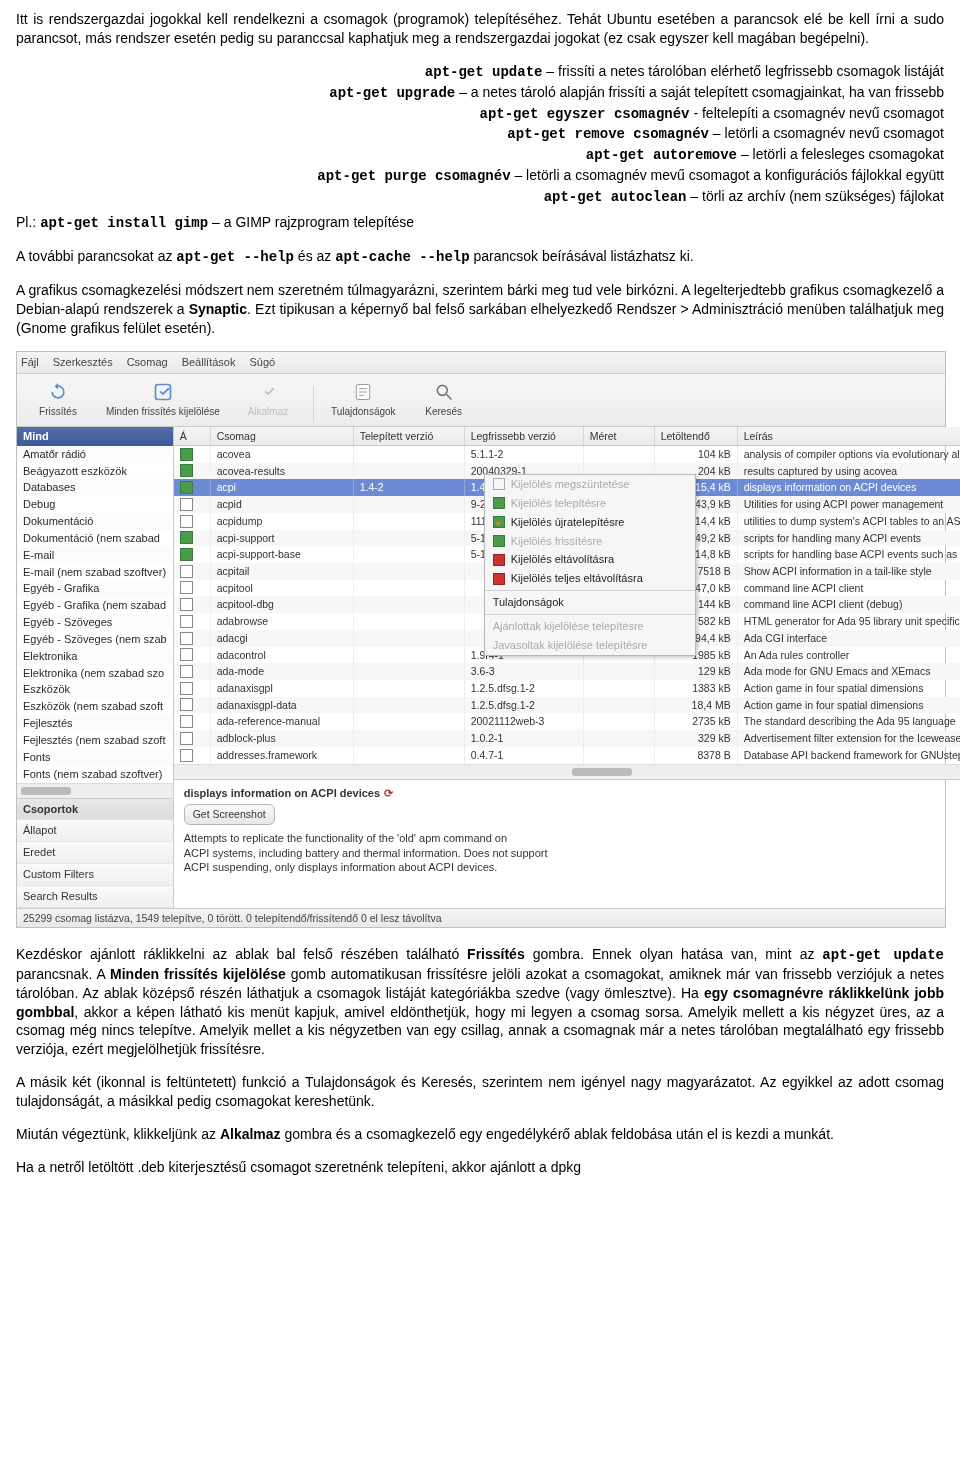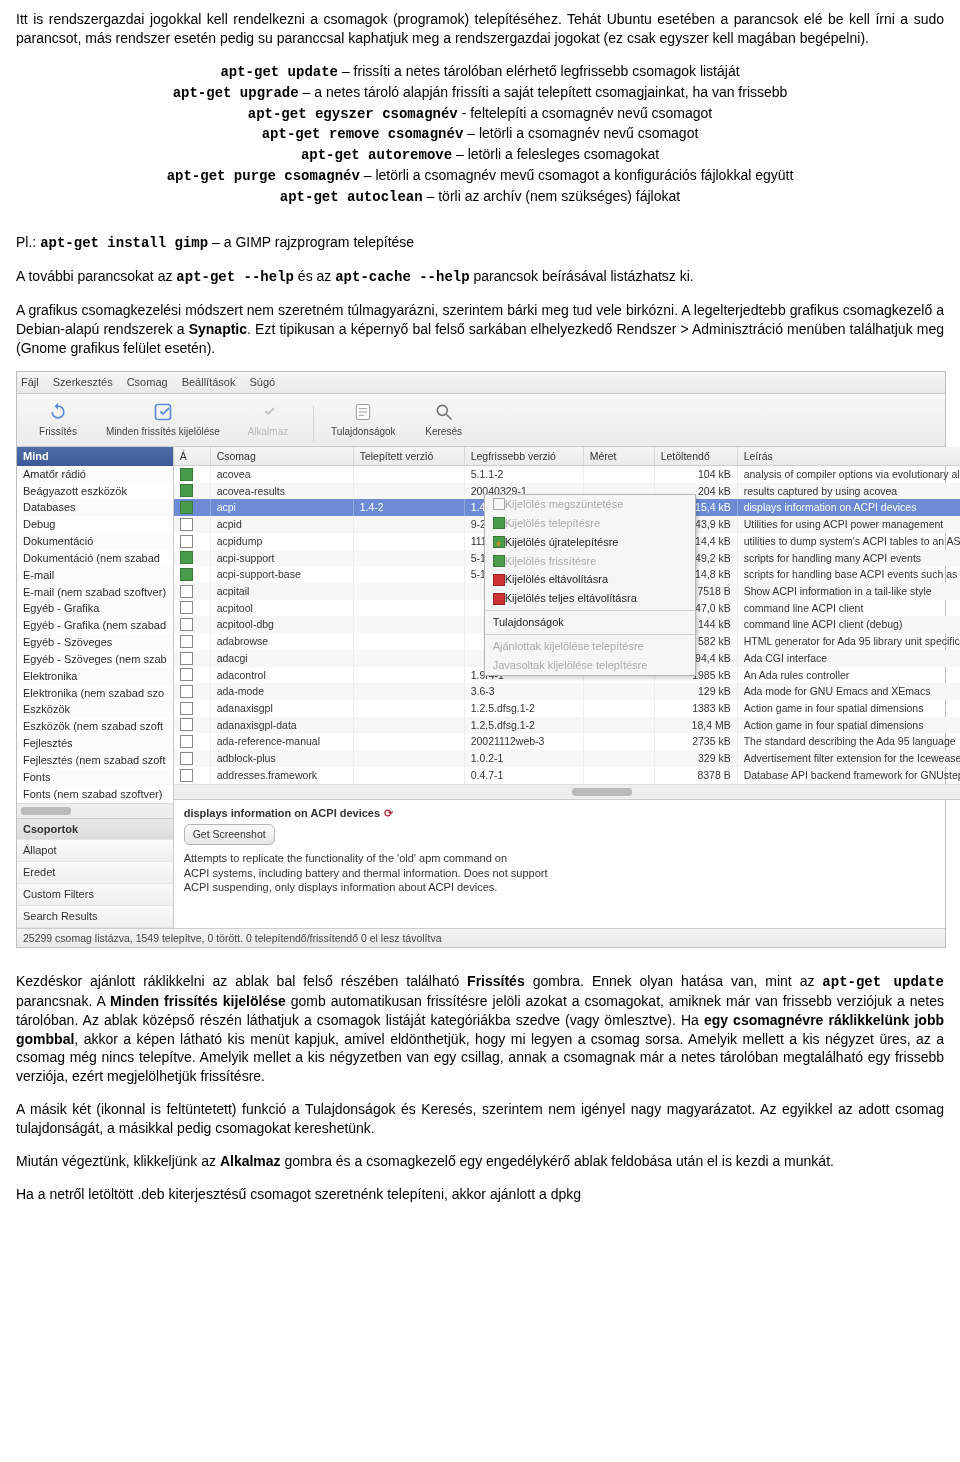--- a/index.html
+++ b/index.html
@@ -7,28 +7,28 @@
     font-size: 14px;
     margin: 0;
     padding: 10px 16px;
     width: 960px;
     box-sizing: border-box;
     color: #000;
     line-height: 1.35;
   }
   p { margin: 0 0 14px 0; text-align: justify; }
   .mono { font-family: "Courier New", Courier, monospace; font-weight: bold; }
-  .cmds { margin: 0 0 26px 0; text-align: center; }
+  .cmds { margin: 0 0 6px 0; text-align: right; }
   .cmds div { margin-bottom: 1px; }
   b { font-weight: bold; }
 
   
   .syn {
     width: 928px;
-    margin: 6px auto 24px auto;
+    margin: 6px auto 17px auto;
     border: 1px solid #bfbfbf;
     font-size: 11px;
     font-family: "Segoe UI", Tahoma, Arial, sans-serif;
     color: #333;
     background: #fff;
   }
   .syn .menubar {
     background: linear-gradient(#f5f5f5,#e9e9e9);
     border-bottom: 1px solid #ccc;
     padding: 3px 4px;
@@ -99,21 +99,21 @@
     width:11px; height:11px; border:1px solid #888; display:inline-block;
     vertical-align:middle; background:#fff; position:relative; top:-1px;
   }
   .pkgbox.green{ background:#4a9c4a; border-color:#3a7a3a;}
   .td.c-sz, .td.c-dl { text-align:right; }
   .syn .ctxmenu {
     position:absolute; left:310px; top:28px;
     background:#f6f6f6; border:1px solid #b7b7b7; box-shadow:2px 2px 4px rgba(0,0,0,.2);
     font-size:11px; width:210px; z-index:5;
   }
-  .syn .ctxmenu .mi { padding:2px 8px; display:flex; align-items:center; color:#aaa;}
+  .syn .ctxmenu .mi { padding:2px 8px; display:flex; gap:6px; align-items:center; color:#aaa;}
   .syn .ctxmenu .mi.enabled{ color:#222;}
   .syn .ctxmenu .sep{ height:1px; background:#d0d0d0; margin:2px 0;}
   .syn .rel { position:relative; }
   .mi .bx { width:10px; height:10px; border:1px solid #aaa; display:inline-block;}
   .mi .bx.green{background:#4a9c4a;border-color:#3a7a3a;}
   .mi .bx.red{background:#c33;border-color:#922;}
   .mi .bx.star::after{content:"★"; color:#d88a1a; font-size:8px; position:relative; top:-2px; left:1px;}
   .syn .hsplit{ height:14px; background:#eee; border-top:1px solid #ddd; display:flex; justify-content:center;}
   .syn .hsplit .hthumb{width:60px;height:8px;background:#bbb;border-radius:3px;margin-top:3px;}
   .syn .detail { padding:6px 10px; font-size:11px; color:#333; border-top:1px solid #ccc;}

